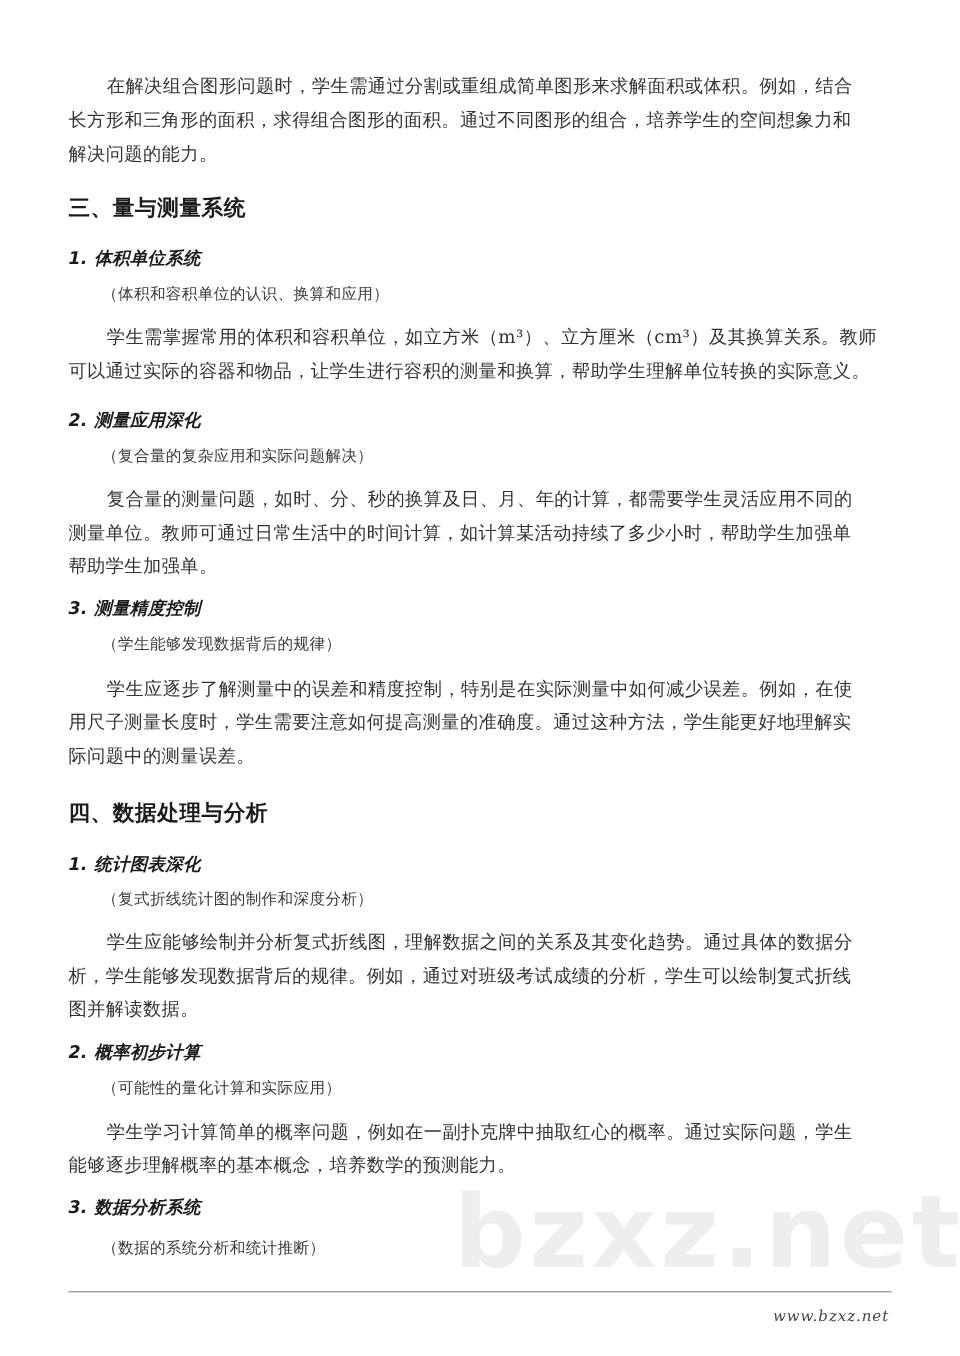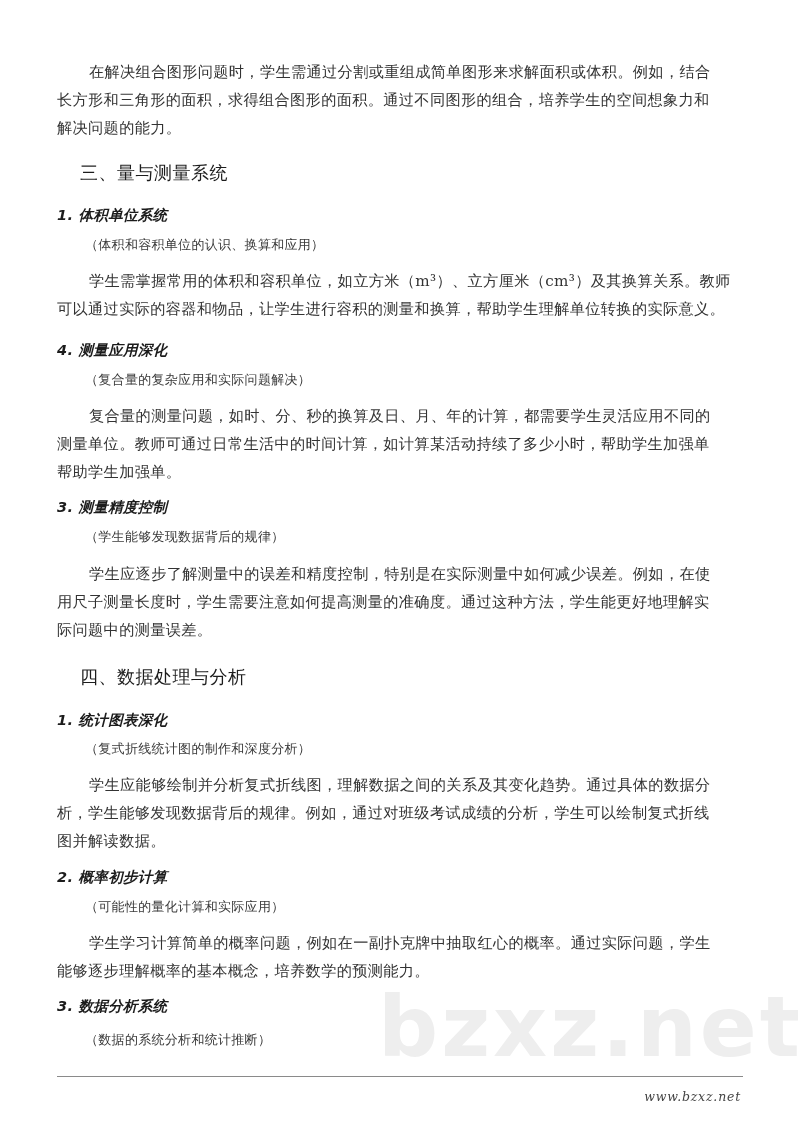--- a/index.html
+++ b/index.html
@@ -30,24 +30,23 @@
       font-size: 15.2px;
       letter-spacing: 0.35px;
       color: #333333;
     }
     .indent {
       left: 32px;
     }
     .section-heading {
       font-family: "DejaVu Sans", "Liberation Sans", sans-serif;
       font-size: 18px;
-      font-weight: normal;
+      font-weight: bold;
       color: #1c1c1c;
       letter-spacing: 0.5px;
-      margin-left: 23px;
     }
     .sub-heading {
       font-family: "DejaVu Sans", "Liberation Sans", sans-serif;
       font-size: 14.5px;
       font-weight: bold;
       color: #1c1c1c;
       letter-spacing: 0.3px;
       font-style: italic;
     }
     .subtitle {
@@ -105,21 +104,21 @@
     <div class="abs section-heading" style="top:161px">三、量与测量系统</div>
 
     <div>
       <div class="abs sub-heading" style="top:206px">1. 体积单位系统</div>
       <div class="abs subtitle" style="top:236px">（体积和容积单位的认识、换算和应用）</div>
       <div class="abs body-line indent" style="top:271px">学生需掌握常用的体积和容积单位，如立方米（m³）、立方厘米（cm³）及其换算关系。教师</div>
       <div class="abs body-line" style="top:299px">可以通过实际的容器和物品，让学生进行容积的测量和换算，帮助学生理解单位转换的实际意义。</div>
     </div>
 
     <div>
-      <div class="abs sub-heading" style="top:341px">4. 测量应用深化</div>
+      <div class="abs sub-heading" style="top:341px">2. 测量应用深化</div>
       <div class="abs subtitle" style="top:371px">（复合量的复杂应用和实际问题解决）</div>
       <div class="abs body-line indent" style="top:406px">复合量的测量问题，如时、分、秒的换算及日、月、年的计算，都需要学生灵活应用不同的</div>
       <div class="abs body-line" style="top:434px">测量单位。教师可通过日常生活中的时间计算，如计算某活动持续了多少小时，帮助学生加强单</div>
       <div class="abs body-line" style="top:462px">帮助学生加强单。</div>
     </div>
 
     <div>
       <div class="abs sub-heading" style="top:498px">3. 测量精度控制</div>
       <div class="abs subtitle" style="top:528px">（学生能够发现数据背后的规律）</div>
       <div class="abs body-line indent" style="top:564px">学生应逐步了解测量中的误差和精度控制，特别是在实际测量中如何减少误差。例如，在使</div>

